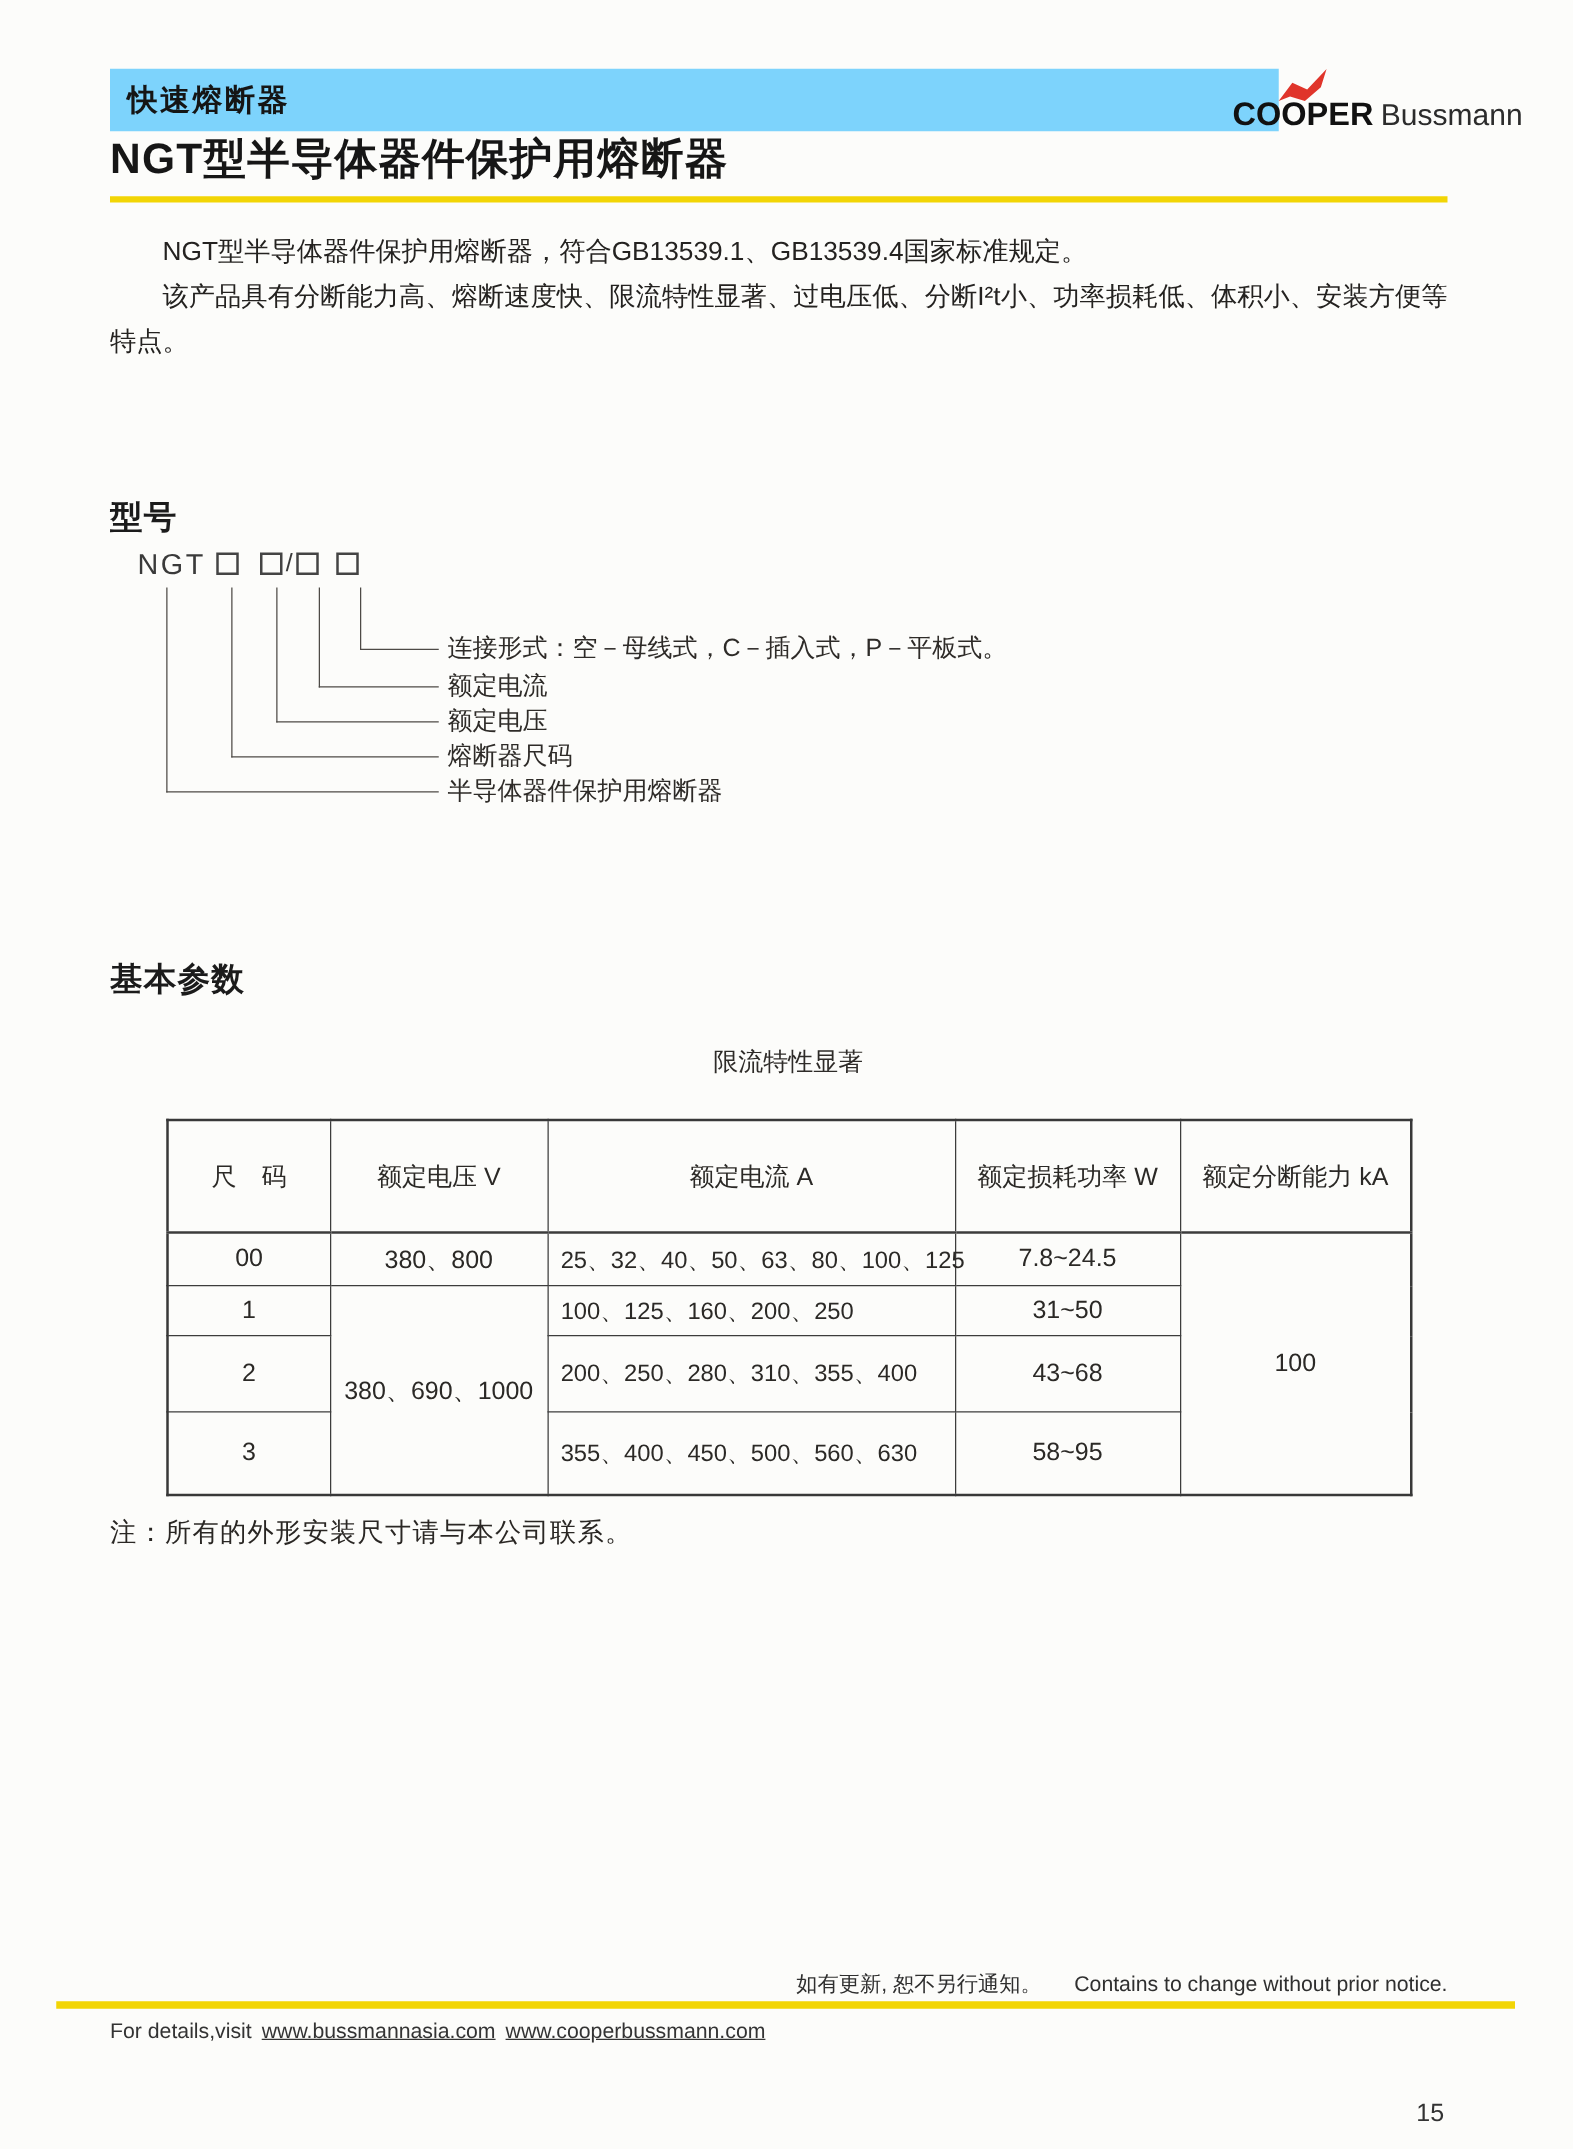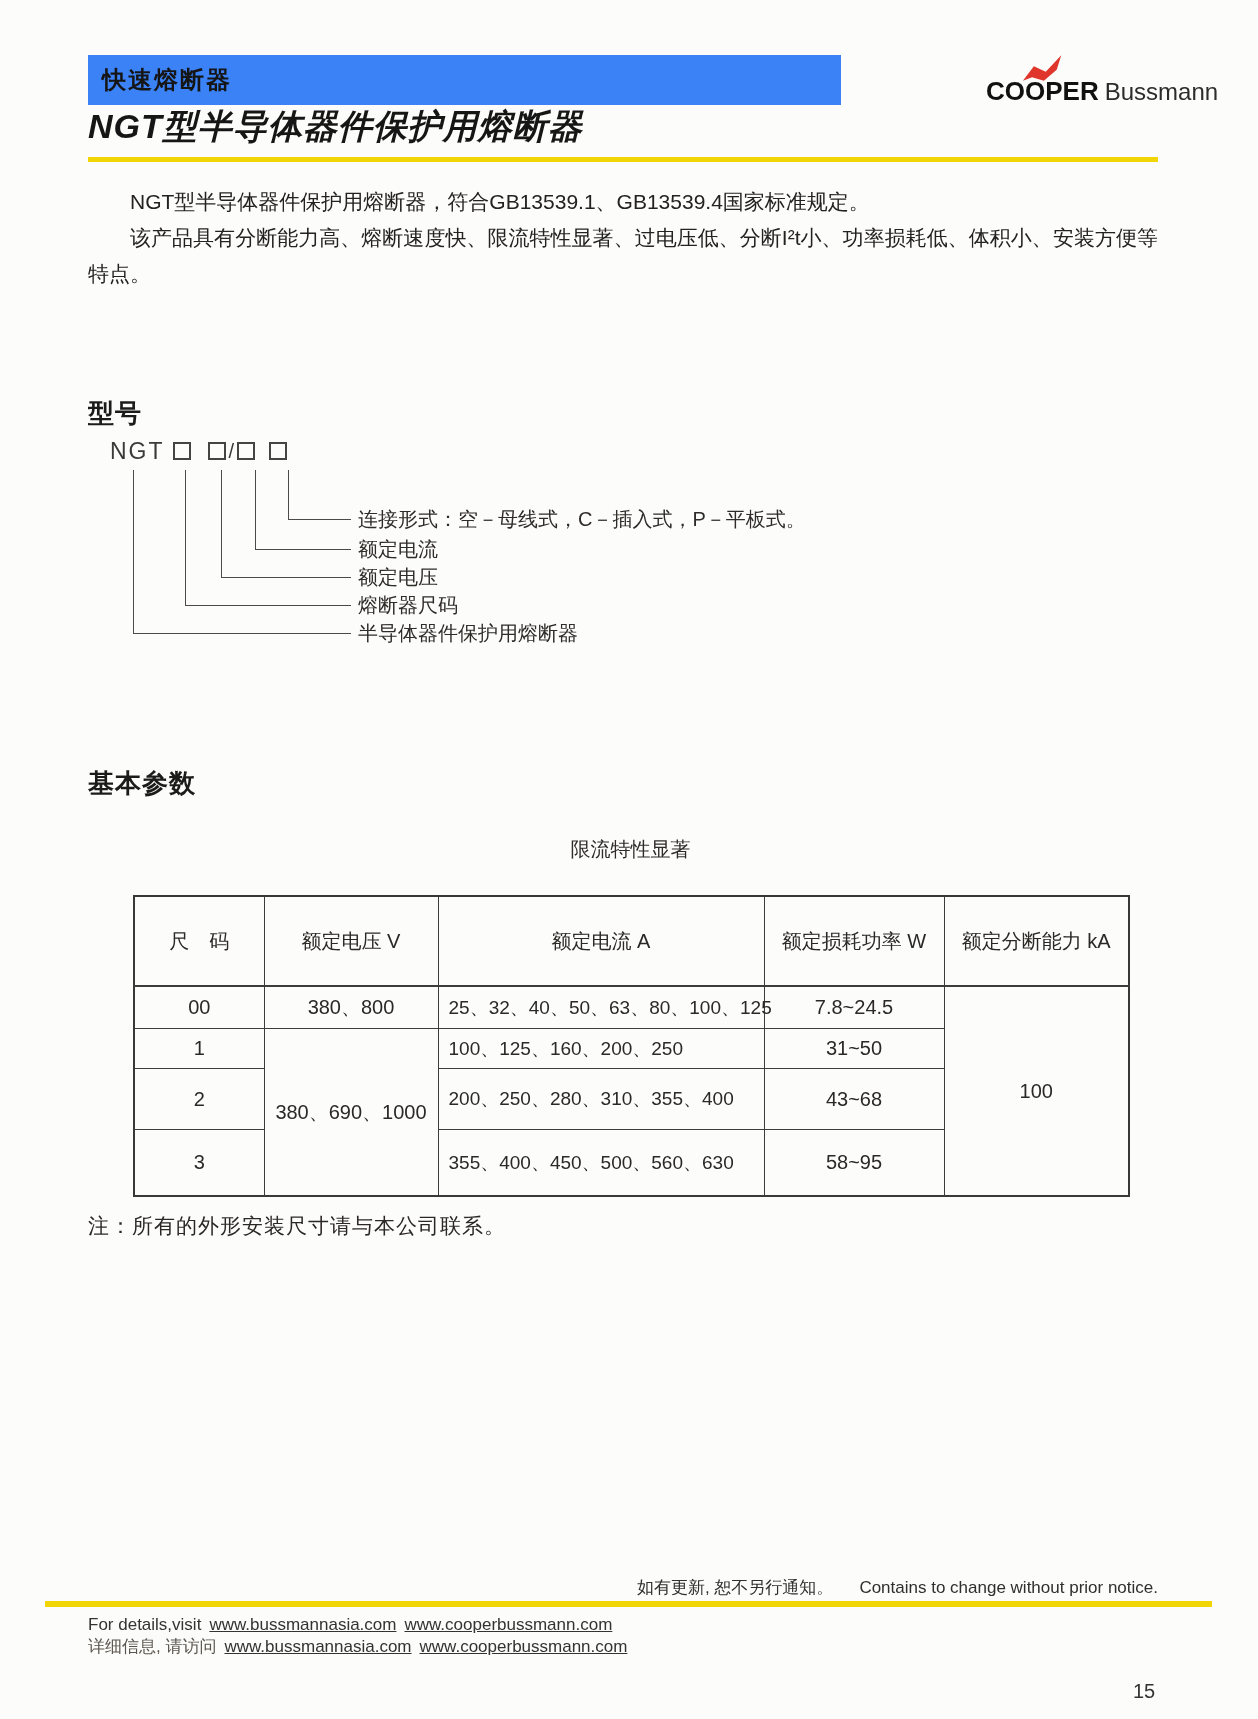--- a/index.html
+++ b/index.html
@@ -3,31 +3,31 @@
 <meta charset="utf-8">
 <style>
   html,body{margin:0;padding:0;background:#fdfdfc;}
   .page{
     position:relative;width:1258px;height:1719px;margin:0 auto;
     background:#fcfcfa;overflow:hidden;
     font-family:"Liberation Sans", sans-serif;color:#262626;
   }
   
   .topbar{
-    position:absolute;left:88px;top:55px;width:753px;height:50px;
-    background:#3b82f6;display:flex;align-items:center;
+    position:absolute;left:88px;top:55px;width:935px;height:50px;
+    background:#7dd3fc;display:flex;align-items:center;
   }
   .topbar-label{font-size:24px;font-weight:bold;color:#151515;padding-left:14px;letter-spacing:2px;}
   .logo{position:absolute;left:986px;top:54px;width:180px;height:52px;}
   .logo-flag{position:absolute;left:36px;top:0px;}
   .logo-text{position:absolute;left:0;top:22px;white-space:nowrap;}
   .logo-cooper{font-size:26px;font-weight:bold;color:#111;letter-spacing:0px;}
   .logo-bussmann{font-size:24px;font-weight:500;color:#2c2c2c;margin-left:6px;}
   
-  .doc-title{position:absolute;left:88px;top:104px;margin:0;font-size:34px;font-weight:bold;color:#161616;letter-spacing:1px;font-style:italic;}
+  .doc-title{position:absolute;left:88px;top:104px;margin:0;font-size:34px;font-weight:bold;color:#161616;letter-spacing:1px;}
   .title-rule{position:absolute;left:88px;top:157px;width:1070px;height:5px;background:#F2D505;}
   
   .intro{position:absolute;left:88px;top:184px;width:1070px;font-size:21px;line-height:36px;color:#242220;text-align:justify;}
   .intro p{margin:0;text-indent:2em;}
   
   .sec-heading{position:absolute;left:88px;margin:0;font-size:26px;font-weight:bold;color:#1b1b1b;letter-spacing:1px;text-align:center;}
   #model-heading{top:396px;}
   #params-heading{top:766px;}
   
   .diagram{position:absolute;left:88px;top:438px;width:1070px;height:225px;}
@@ -174,20 +174,17 @@
 
   <div class="footer-notice">
     <span class="cn">如有更新, 恕不另行通知。</span><span>Contains to change without prior notice.</span>
   </div>
   <div class="footer-rule"></div>
 
   <div class="footer-links">
     <div class="row">
       <span>For details,visit</span><span class="url">www.bussmannasia.com</span><span class="url">www.cooperbussmann.com</span>
     </div>
-    <div class="row">
-      <span class="prefix-cn">详细信息, 请访问</span><span class="url">www.bussmannasia.com</span><span class="url">www.cooperbussmann.com</span>
-    </div>
   </div>
 
   <div class="pageno">15</div>
 
 </div>
 
 </body></html>

